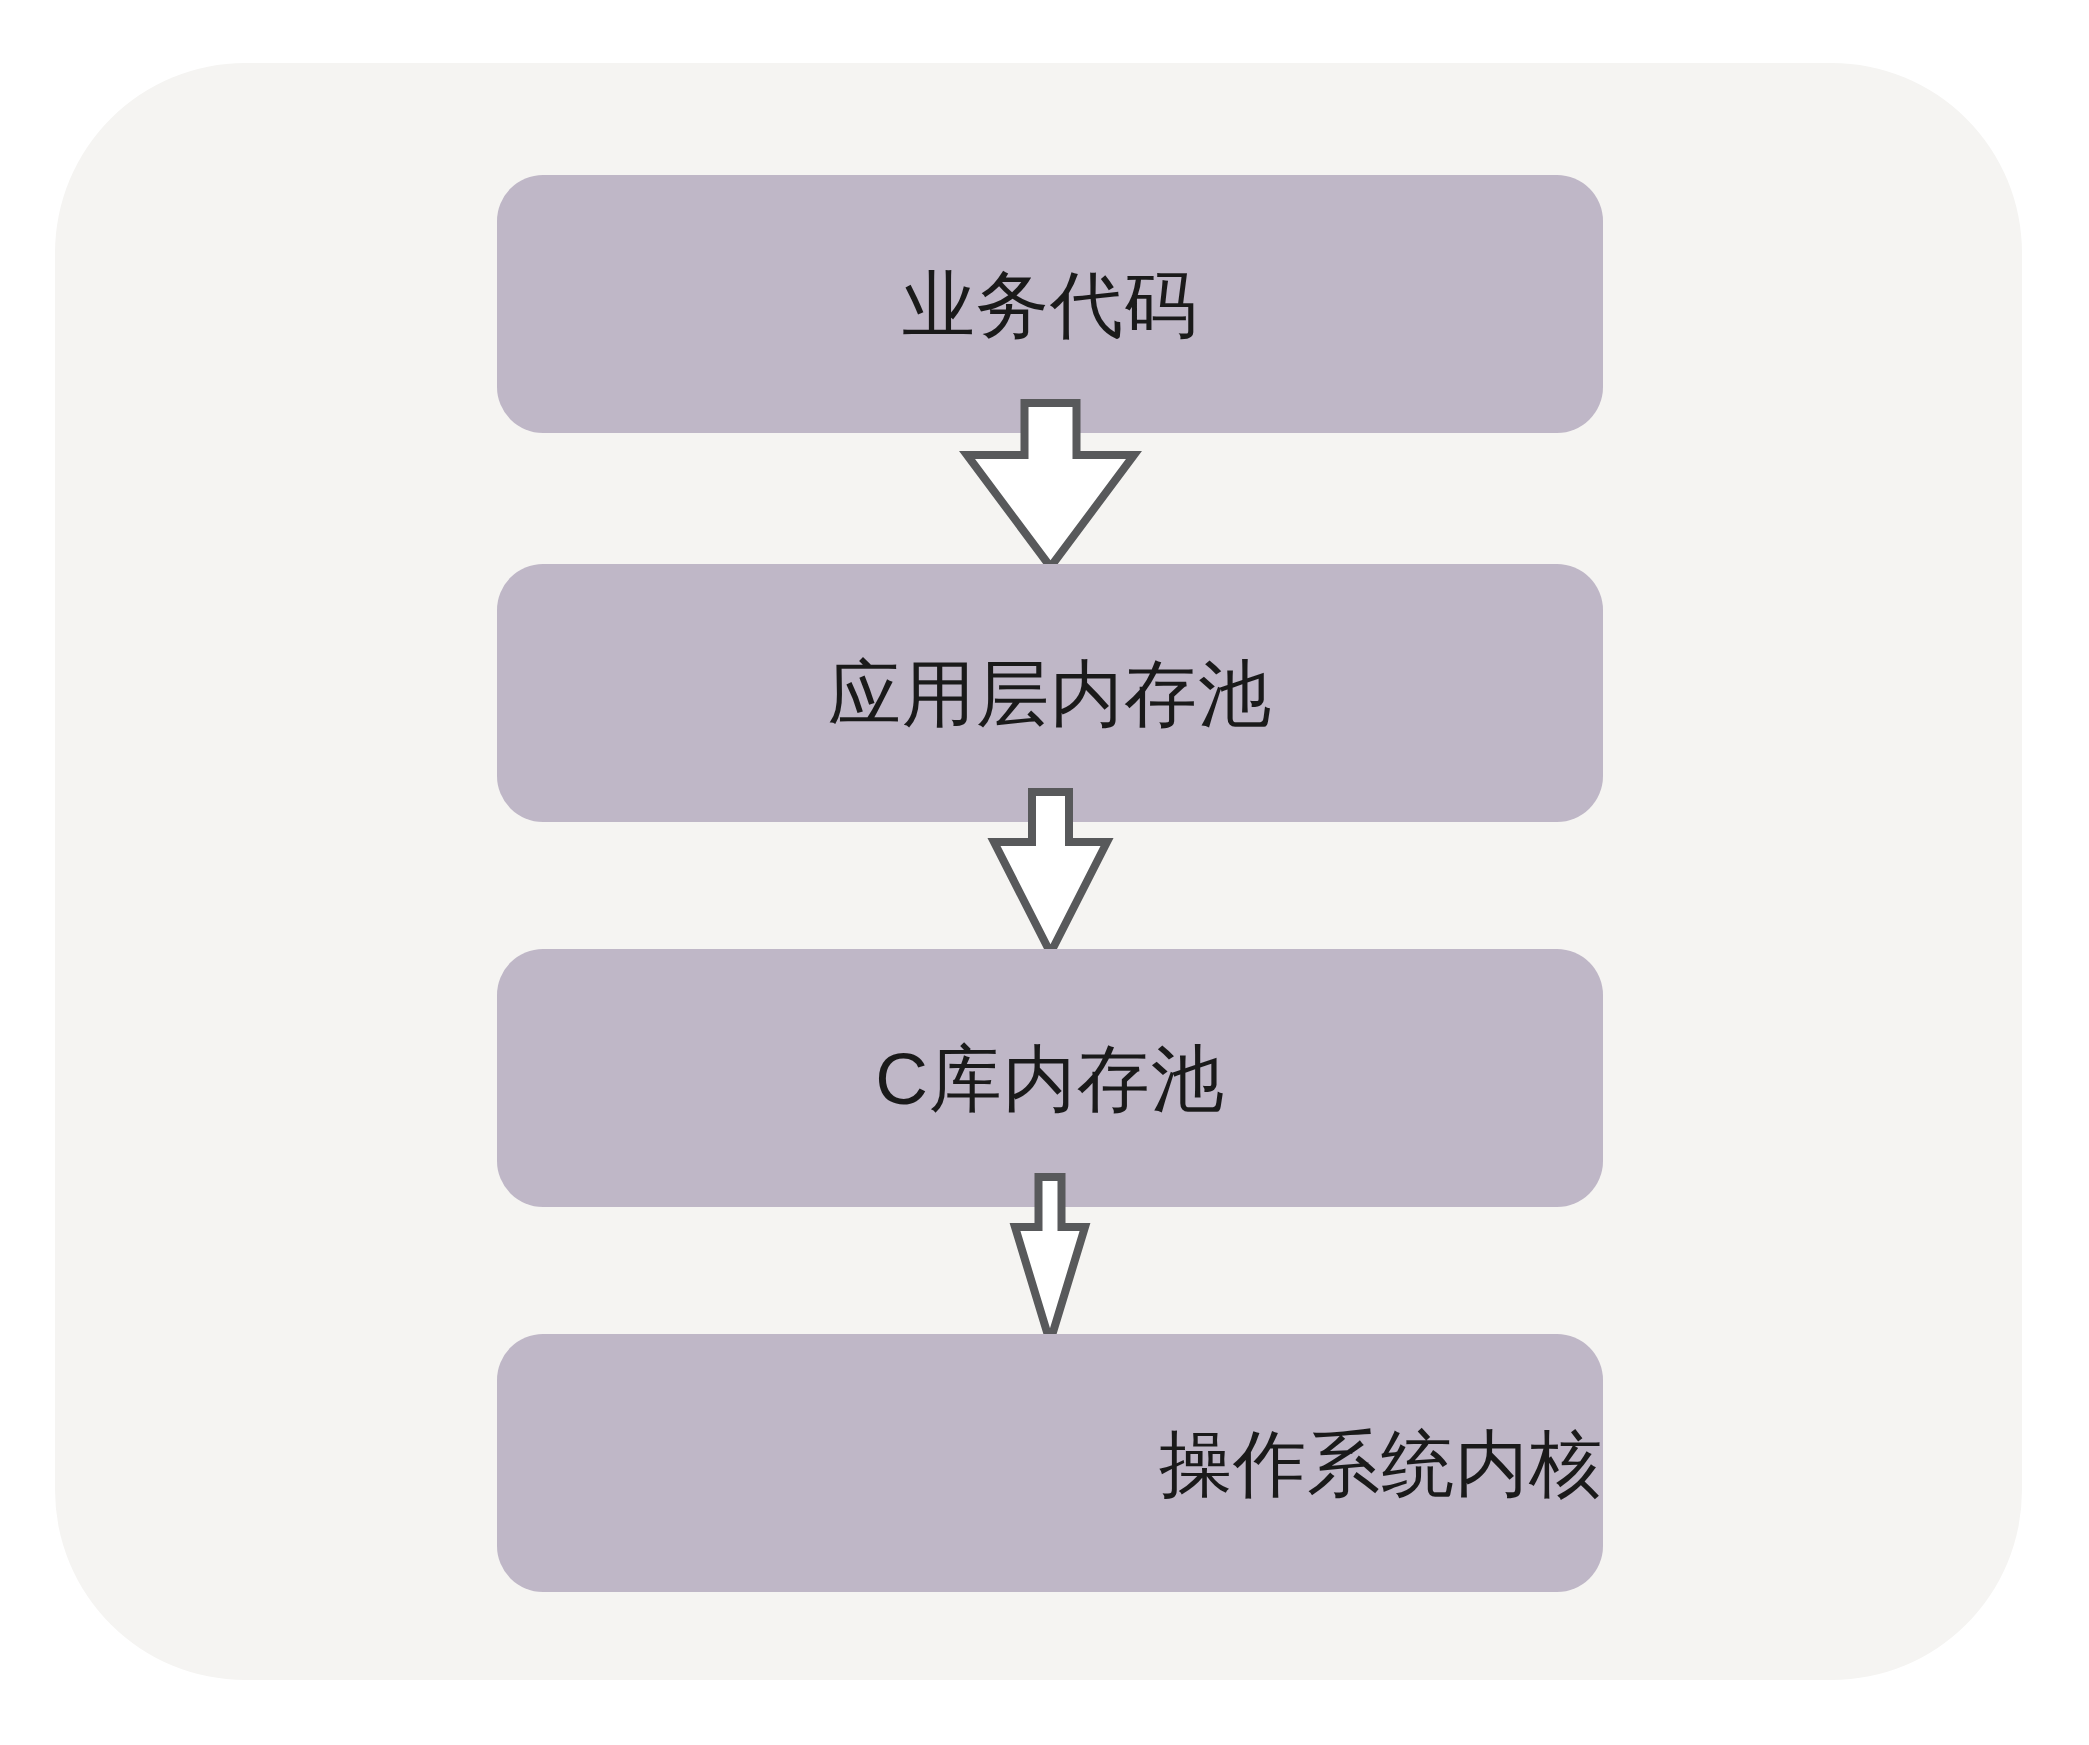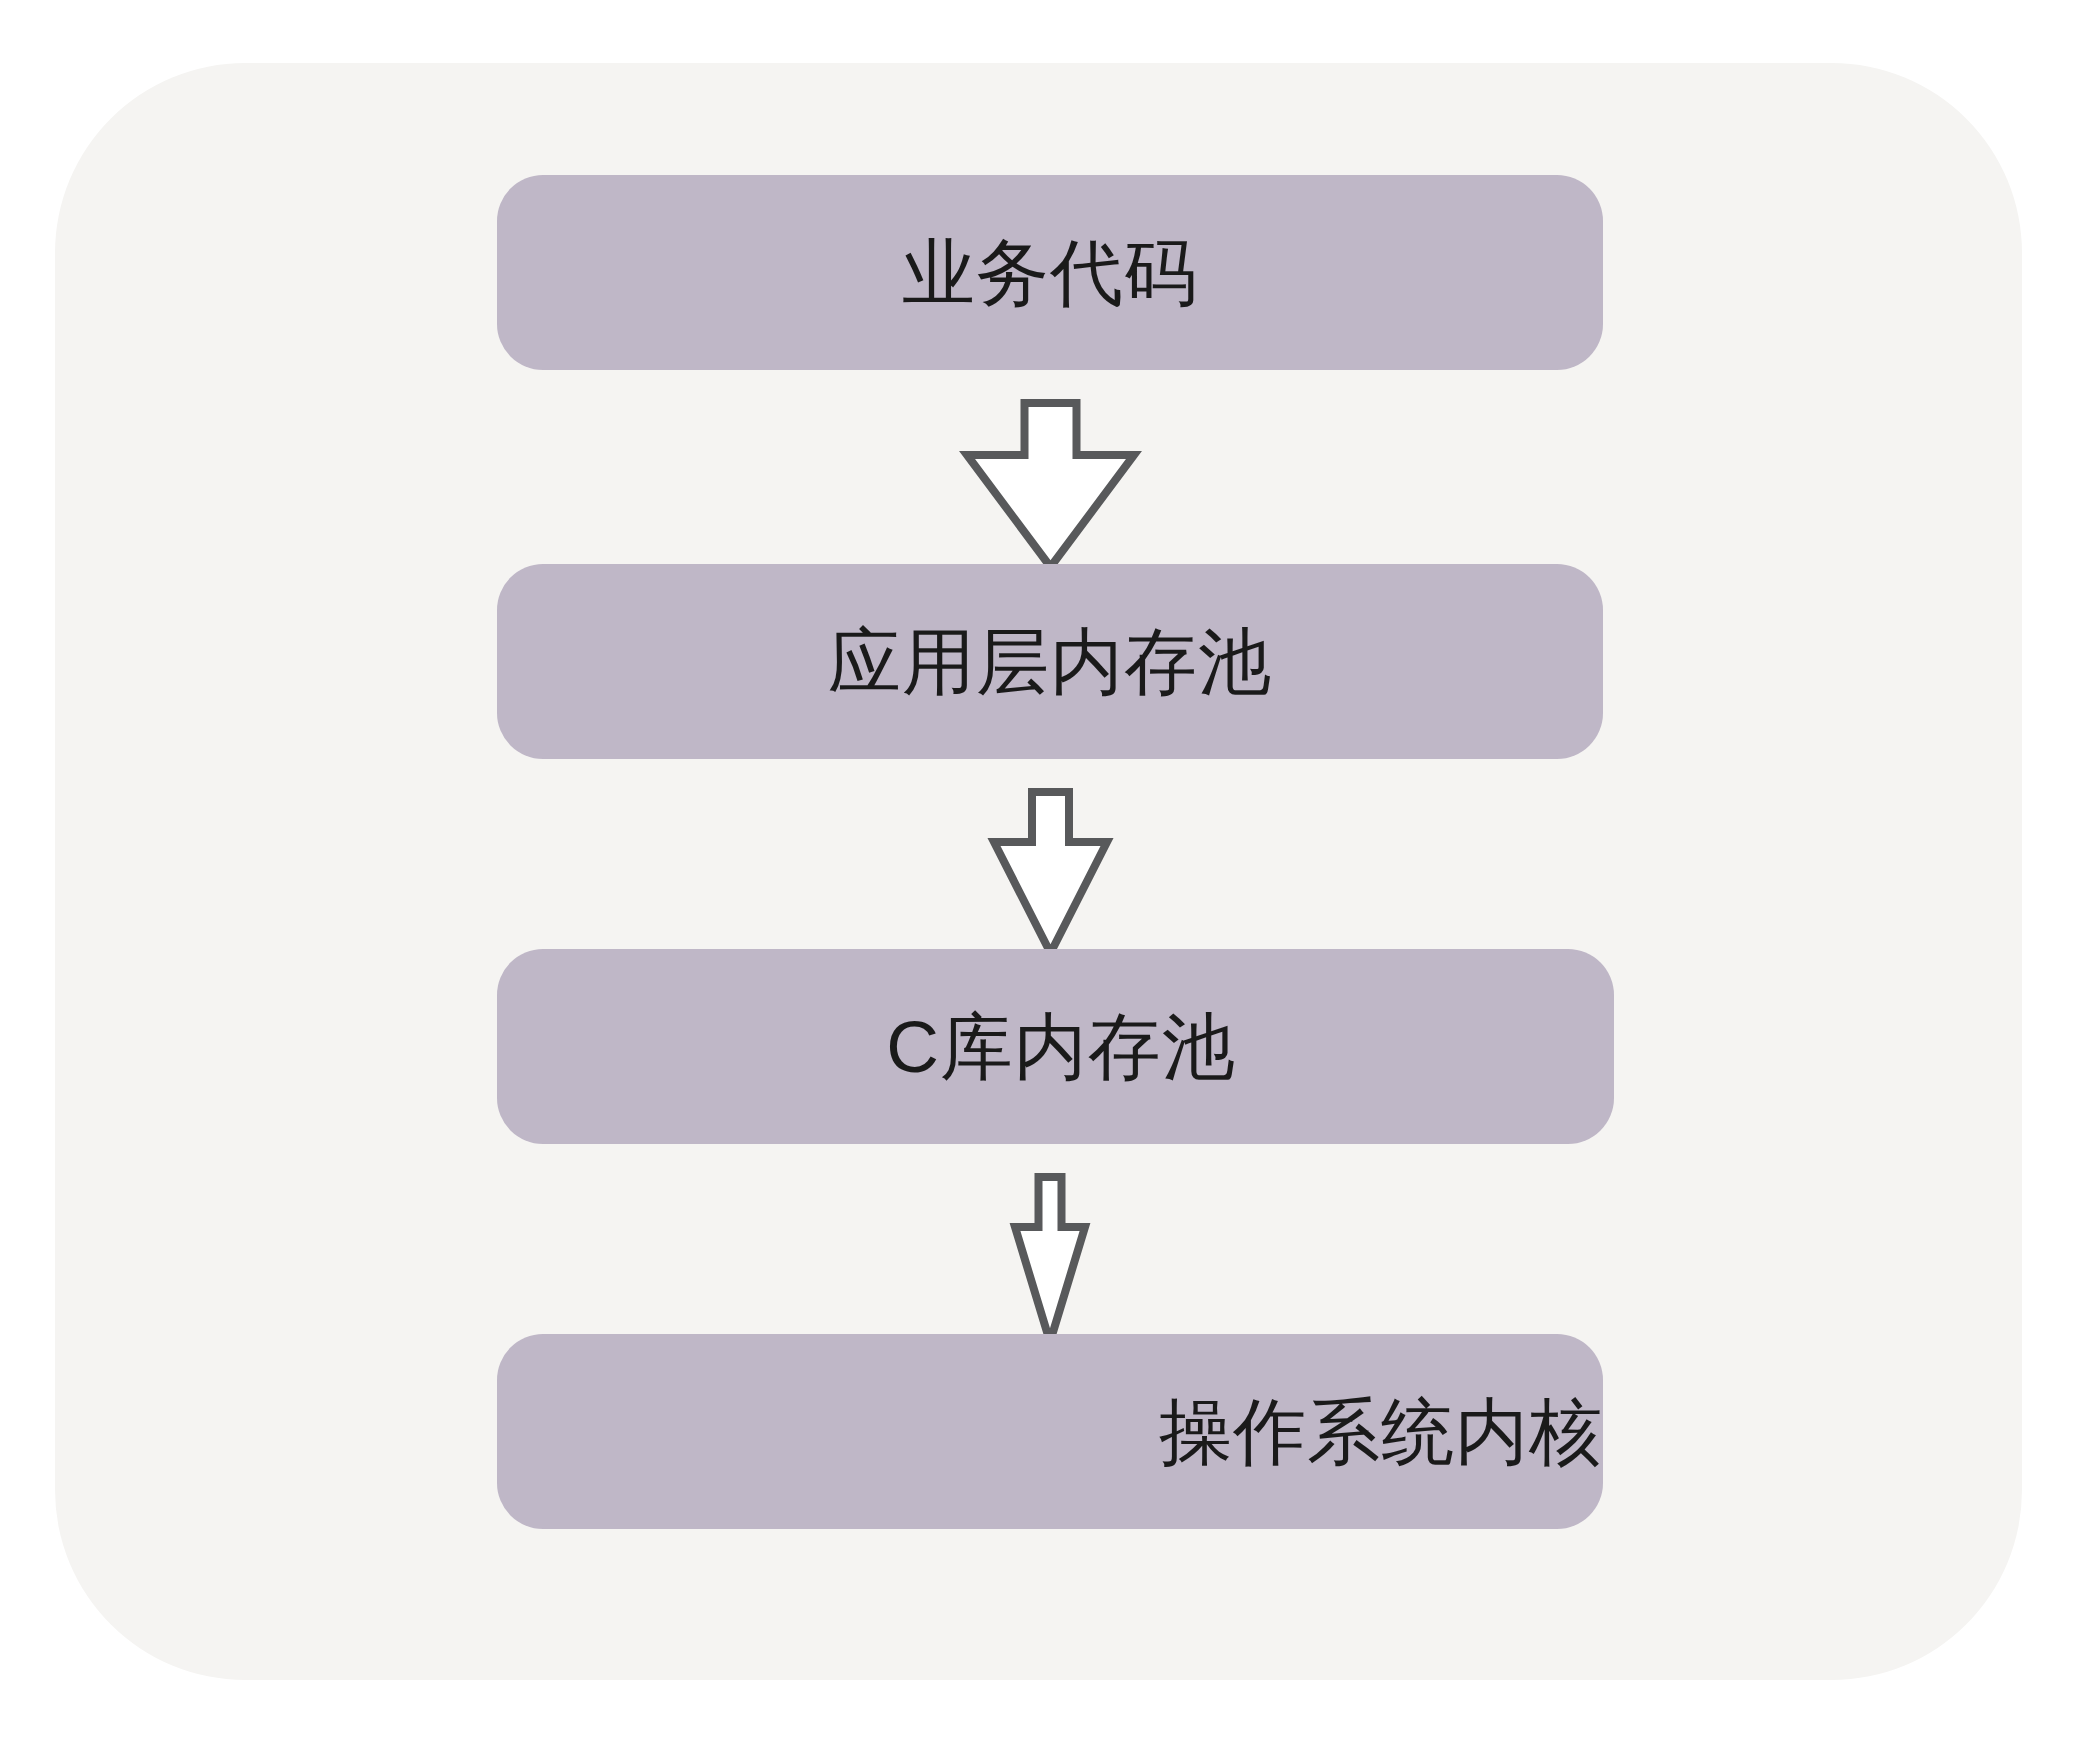--- a/index.html
+++ b/index.html
@@ -21,30 +21,30 @@
     top: 63px;
     width: 1967px;
     height: 1617px;
     background: var(--panel-bg, #f5f4f2);
     border-radius: 190px;
   }
   .node {
     position: absolute;
     left: 497px;
     width: 1106px;
-    height: 195px;
+    height: 258px;
     background: var(--node-bg, #bfb7c7);
     border-radius: 46px;
     display: flex;
     align-items: center;
     justify-content: center;
   }
   .node-1 { top: 175px; }
   .node-2 { top: 564px; }
-  .node-3 { top: 949px; padding-left: 11px; }
+  .node-3 { top: 949px; }
   .node-4 { top: 1334px; justify-content: flex-end; }
   .node-label {
     font-size: 73px;
     line-height: 1;
     color: var(--node-text, #1a1a1a);
     letter-spacing: 1px;
     white-space: nowrap;
   }
   .arrow {
     position: absolute;

